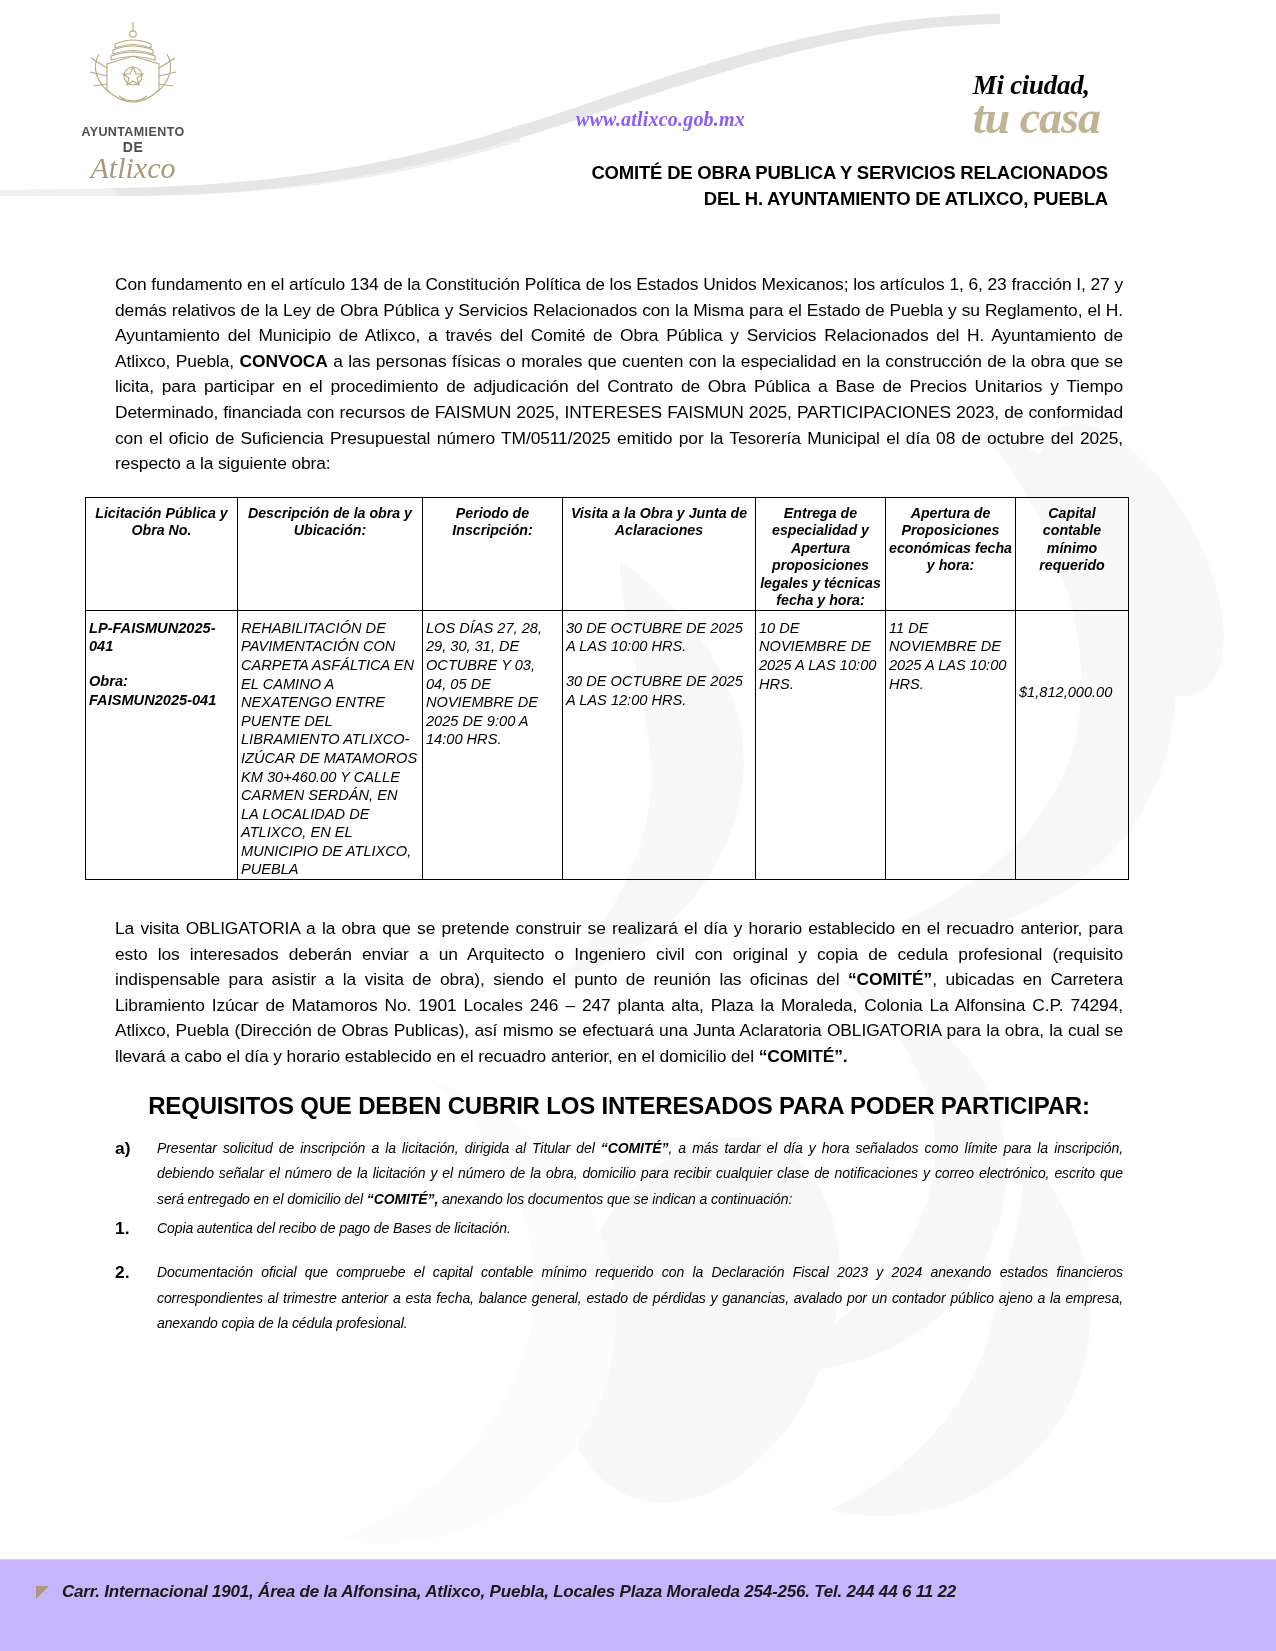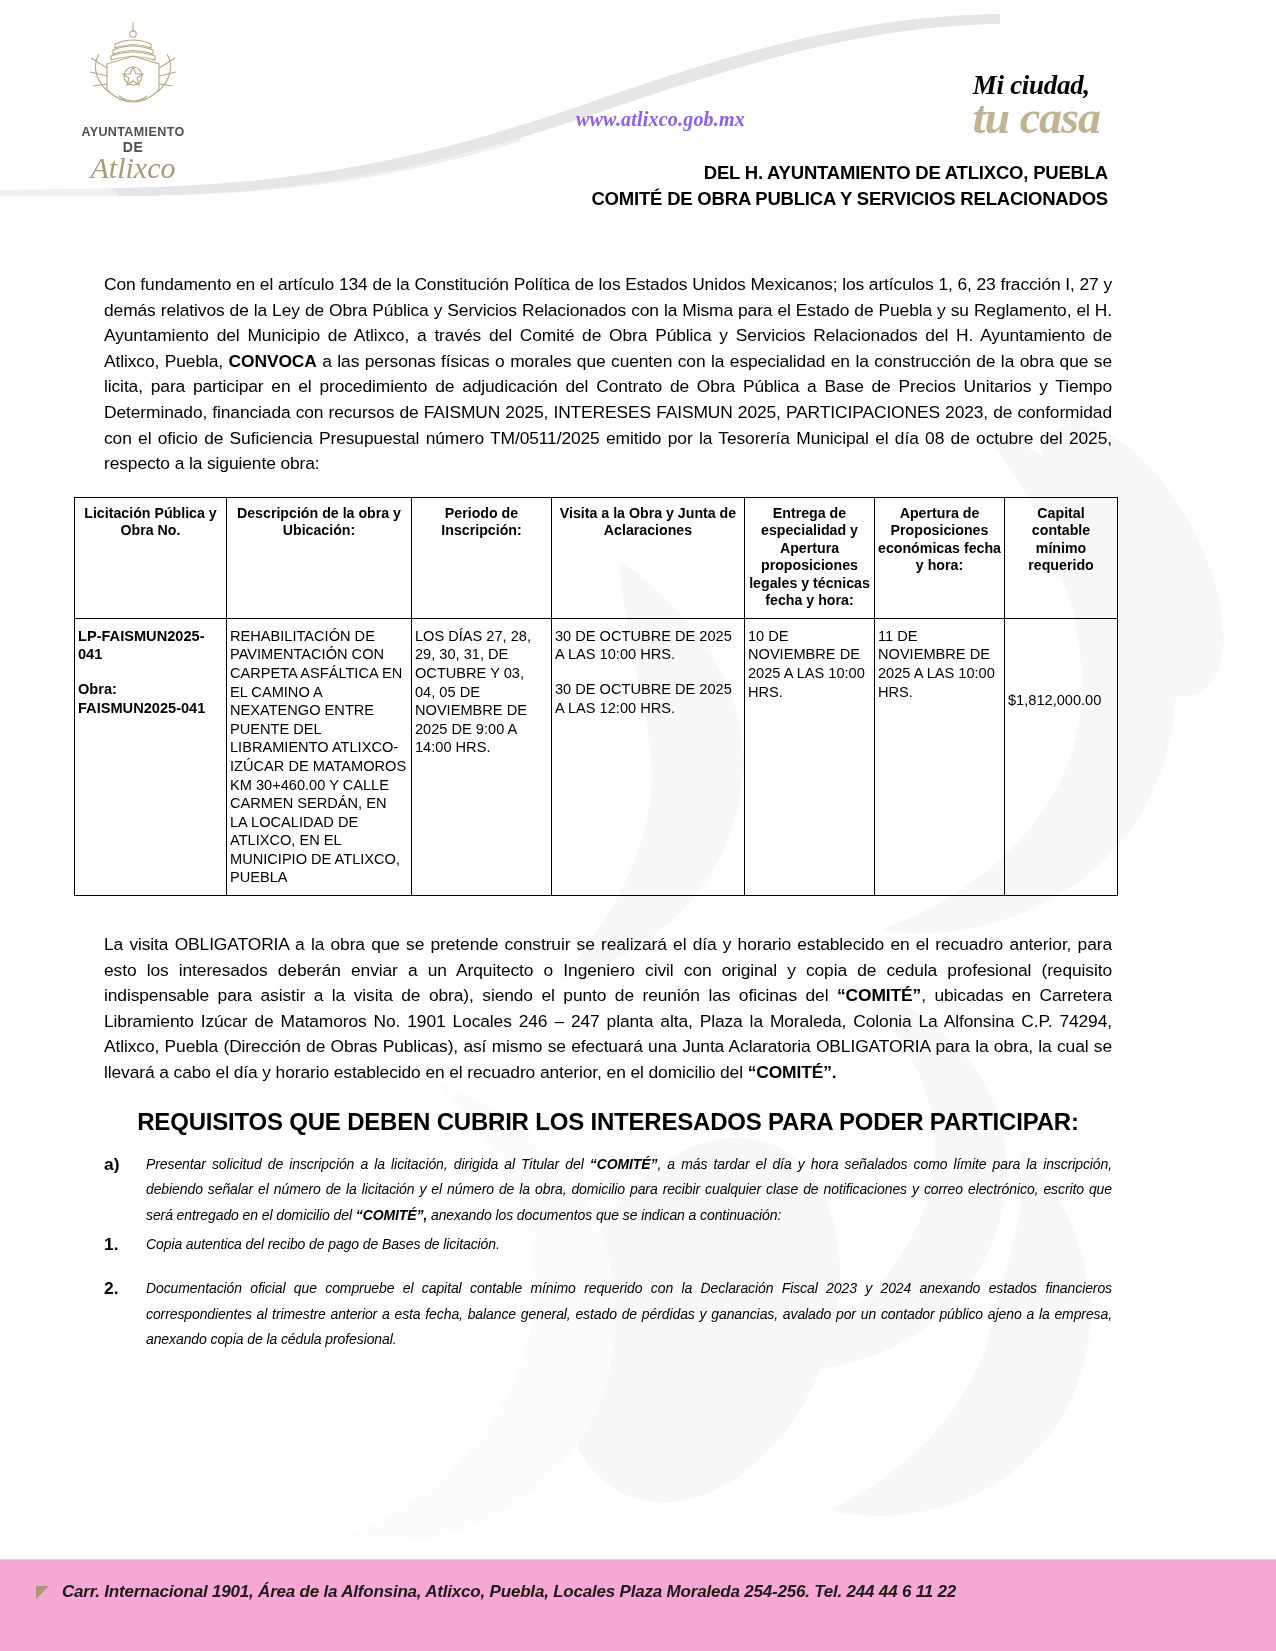--- a/index.html
+++ b/index.html
@@ -110,21 +110,21 @@
     font-weight: bold;
     font-size: 18.5px;
     line-height: 26px;
     letter-spacing: -0.2px;
     z-index: 5;
   }
 
   
   .content {
     position: absolute;
-    left: 104px;
+    left: 115px;
     top: 272px;
     width: 1008px;
     z-index: 5;
   }
   p.just {
     text-align: justify;
     font-size: 17.4px;
     line-height: 25.6px;
     margin: 0 0 14px 0;
     letter-spacing: -0.1px;
@@ -134,21 +134,22 @@
   
   table.convo {
     border-collapse: collapse;
     width: 1043px;
     margin: 20px 0 0 -30px;
     table-layout: fixed;
   }
   table.convo th, table.convo td {
     border: 1.3px solid #000;
     vertical-align: top;
-    padding: 8px 3px;
+    padding: 0 3px;
+    font-style: italic;
   }
   table.convo th {
     font-size: 14.2px;
     font-weight: bold;
     line-height: 17.5px;
     vertical-align: top;
     padding-top: 7px;
   }
   table.convo td {
     font-size: 14.6px;
@@ -195,21 +196,21 @@
   }
   .spacer-10 { height: 14px; }
 
   
   .footer {
     position: absolute;
     left: 0; bottom: 0;
     width: 1276px;
     height: 92px;
     border-top: 1px solid #d8d8d8;
-    background: #f9a8d4;
+    background: #c4b5fd;
   }
   .footer-text {
     position: absolute;
     left: 62px; top: 22px;
     font-family: "Liberation Sans", sans-serif;
     font-weight: bold;
     font-style: italic;
     font-size: 17px;
     color: #1a1a1a;
     letter-spacing: -0.2px;
@@ -282,22 +283,22 @@
 
   <div class="site-url">www.atlixco.gob.mx</div>
 
   <div class="slogan">
     <div class="slogan-1">Mi ciudad,</div>
     <div class="slogan-2">tu casa</div>
   </div>
 </div>
 
 <div class="title-block">
+  <div>COMITÉ DE OBRA PUBLICA Y SERVICIOS RELACIONADOS</div>
   <div>DEL H. AYUNTAMIENTO DE ATLIXCO, PUEBLA</div>
-  <div>COMITÉ DE OBRA PUBLICA Y SERVICIOS RELACIONADOS</div>
 </div>
 
 <div class="content">
 
   <p class="just"><span>Con fundamento en el artículo 134 de la Constitución Política de los Estados Unidos Mexicanos; los artículos 1, 6, 23 fracción I, 27 y demás relativos de la Ley de Obra Pública y Servicios Relacionados con la Misma para el Estado de Puebla y su Reglamento, el H. Ayuntamiento del Municipio de Atlixco, a través del Comité de Obra Pública y Servicios Relacionados del H. Ayuntamiento de Atlixco, Puebla, </span><span class="b">CONVOCA</span><span> a las personas físicas o morales que cuenten con la especialidad en la construcción de la obra que se licita, para participar en el procedimiento de adjudicación del Contrato de Obra Pública a Base de Precios Unitarios y Tiempo Determinado, financiada con recursos de FAISMUN 2025, INTERESES FAISMUN 2025, PARTICIPACIONES 2023, de conformidad con el oficio de Suficiencia Presupuestal número TM/0511/2025 emitido por la Tesorería Municipal el día 08 de octubre del 2025, respecto a la siguiente obra:</span></p>
 
   <table class="convo">
     <colgroup>
       <col class="col1">
         <col class="col2">

